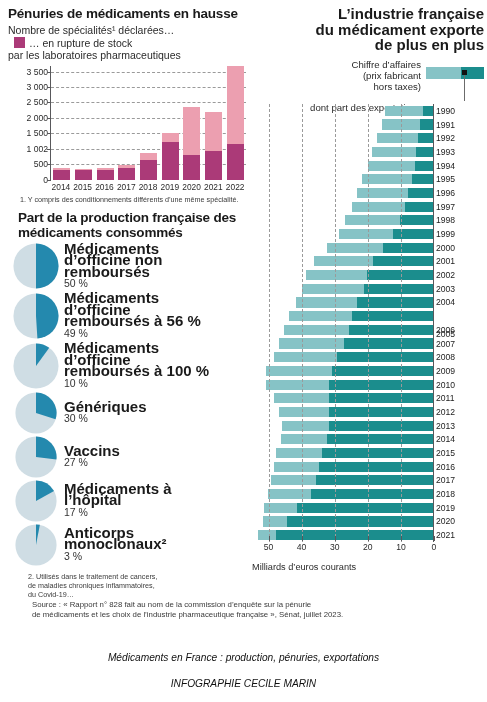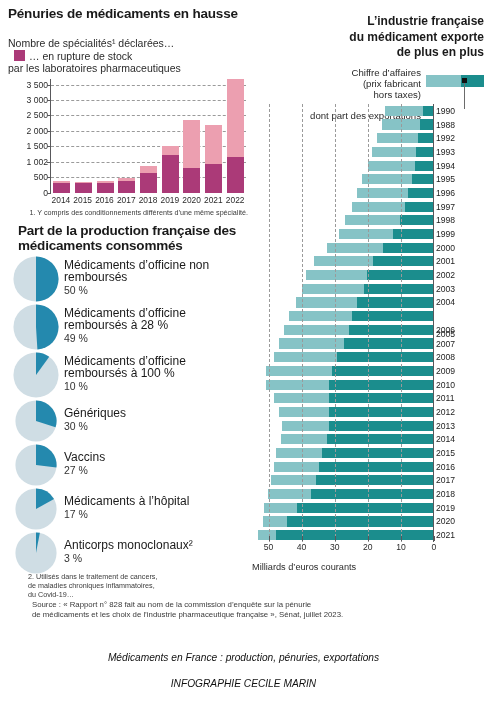--- a/index.html
+++ b/index.html
@@ -64,26 +64,26 @@
   .bc-xlabels {
     position:absolute; left:32px; right:0; bottom:0; height:14px;
     display:flex; justify-content:space-around; align-items:flex-start;
   }
   .bc-xlabels span { width:22px; text-align:center; font-size:8.4px; color:#2b2b2b; }
 
   
   .pie-block { margin-top:6px; }
   .pie-row { display:flex; align-items:center; margin-top:2px; }
   .pie-holder { width:56px; min-width:56px; display:flex; justify-content:center; }
-  .pie-txt { font-size:12px; line-height:11.6px; font-weight:normal; color:#1a1a1a; }
+  .pie-txt { font-size:15px; line-height:11.6px; font-weight:bold; color:#1a1a1a; }
   .pie-val { font-size:10.5px; line-height:13px; font-weight:normal; color:#333; }
 
   
   .right-col { position:absolute; left:252px; top:6px; width:232px; }
-  .r-title { text-align:right; font-weight:bold; font-size:12px; line-height:15.5px; color:#1a1a1a;margin-top:8px; }
+  .r-title { text-align:right; font-weight:bold; font-size:15px; line-height:15.5px; color:#1a1a1a; }
   .r-legend { margin-top:6px; display:flex; align-items:flex-start; justify-content:flex-end; }
   .r-leg-text { text-align:right; font-size:9.6px; line-height:11.4px; color:#2b2b2b; }
   .r-leg-vis { position:relative; width:58px; height:46px; margin-left:5px; }
   .r-leg-bar { position:absolute; left:0; top:8px; height:12px; width:58px; display:flex; }
   .r-leg-dot { position:absolute; left:36px; top:11px; width:5px; height:5px; background:#111; }
   .r-leg-line { position:absolute; left:38px; top:16px; width:1px; height:26px; background:#6b6b6b; }
 
   
   .hbar {
     position:absolute; left:252px; top:104px; width:235px; height:460px;
@@ -117,21 +117,21 @@
     font-style:italic; font-size:10.2px; color:#111; }
 </style>
 </head>
 <body>
 
 <div class="page">
 
   <div class="left-col">
 
     <div class="h-title">Pénuries de médicaments en hausse</div>
-    <div class="sub" style="margin-top:16px;">Nombre de spécialités¹ déclarées…</div>
+    <div class="sub" style="margin-top:3px;">Nombre de spécialités¹ déclarées…</div>
 
     <div class="legend-row">
       <span class="legend-swatch" id="sw1" style="background: rgb(171, 58, 120);"></span>
       <span class="sub">… en rupture de stock</span>
     </div>
     <div class="sub">par les laboratoires pharmaceutiques</div>
 
     <div class="barchart" id="barchart">
       <div class="bc-plot" id="bc-plot">
           <div class="bc-grid" style="top: 114px; border-top: none;"></div>
@@ -203,21 +203,21 @@
           <span>2016</span>
           <span>2017</span>
           <span>2018</span>
           <span>2019</span>
           <span>2020</span>
           <span>2021</span>
           <span>2022</span>
         </div>
     </div>
 
-    <div class="tiny" style="margin-left:12px;margin-top:-1px;text-align:right;">1. Y compris des conditionnements différents d’une même spécialité.</div>
+    <div class="tiny" style="margin-left:12px;margin-top:-1px;">1. Y compris des conditionnements différents d’une même spécialité.</div>
 
     <div class="pie-block">
       <div class="h-title" style="margin-left:10px;line-height:15.5px;">
         <span>Part de la production française des médicaments consommés</span>
       </div>
       <div id="pies">
           <div class="pie-row">
             <div class="pie-holder">
               <svg width="46" height="46" viewBox="0 0 100 100">
                 <circle cx="50" cy="50" r="49" fill="#CFDDE4"></circle>
@@ -230,21 +230,21 @@
             </div>
           </div>
           <div class="pie-row">
             <div class="pie-holder">
               <svg width="46" height="46" viewBox="0 0 100 100">
                 <circle cx="50" cy="50" r="49" fill="#CFDDE4"></circle>
                 <path d="M50,50 L50,1 A49,49 0 0,1 53.08,98.90 Z" fill="#2489AE"></path>
               </svg>
             </div>
             <div>
-              <div class="pie-txt" style="max-width: 150px;">Médicaments d’officine remboursés à 28 %</div>
+              <div class="pie-txt" style="max-width: 150px;">Médicaments d’officine remboursés à 56 %</div>
               <div class="pie-val">49 %</div>
             </div>
           </div>
           <div class="pie-row">
             <div class="pie-holder">
               <svg width="46" height="46" viewBox="0 0 100 100">
                 <circle cx="50" cy="50" r="49" fill="#CFDDE4"></circle>
                 <path d="M50,50 L50,1 A49,49 0 0,1 78.80,10.36 Z" fill="#2489AE"></path>
               </svg>
             </div>
@@ -526,21 +526,21 @@
           </div>
         </div>
     <div class="hb-vline" style="left: 16.5455px;"></div>
         <div class="hb-vline" style="left: 49.6364px;"></div>
         <div class="hb-vline" style="left: 82.7273px;"></div>
         <div class="hb-vline" style="left: 115.818px;"></div>
         <div class="hb-vline" style="left: 148.909px;"></div>
       </div>
     <div id="hb-ylabels">
         <div class="hb-ylab" style="top: 6.84375px;">1990</div>
-        <div class="hb-ylab" style="top: 20.5312px;">1988</div>
+        <div class="hb-ylab" style="top: 20.5312px;">1991</div>
         <div class="hb-ylab" style="top: 34.2188px;">1992</div>
         <div class="hb-ylab" style="top: 47.9062px;">1993</div>
         <div class="hb-ylab" style="top: 61.5938px;">1994</div>
         <div class="hb-ylab" style="top: 75.2812px;">1995</div>
         <div class="hb-ylab" style="top: 88.9688px;">1996</div>
         <div class="hb-ylab" style="top: 102.656px;">1997</div>
         <div class="hb-ylab" style="top: 116.344px;">1998</div>
         <div class="hb-ylab" style="top: 130.031px;">1999</div>
         <div class="hb-ylab" style="top: 143.719px;">2000</div>
         <div class="hb-ylab" style="top: 157.406px;">2001</div>

